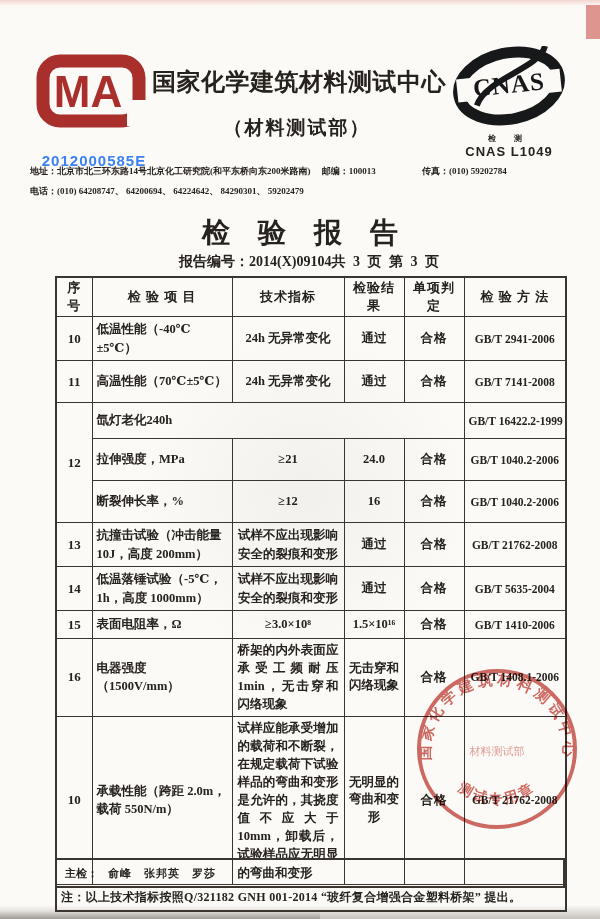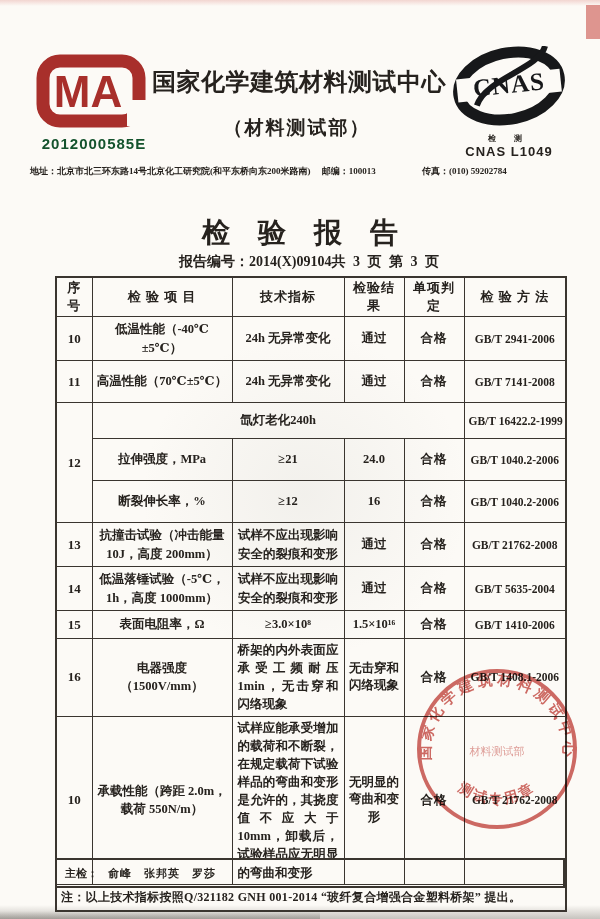--- a/index.html
+++ b/index.html
@@ -13,22 +13,22 @@
   .corner-mark{position:absolute;right:0;top:5px;width:14px;height:34px;background:#d8837c;opacity:.85;}
   .edge-bottom{position:absolute;bottom:0;left:0;width:100%;height:14px;
     background:linear-gradient(to top,rgba(110,105,98,.38),rgba(110,105,98,0));}
   .edge-bottom2{position:absolute;bottom:0;left:0;width:320px;height:8px;
     background:linear-gradient(to top,rgba(90,86,80,.35),rgba(90,86,80,0));}
   .watermark{position:absolute;left:140px;top:330px;width:330px;height:330px;border-radius:50%;
     background:radial-gradient(circle,rgba(170,170,162,.12),rgba(170,170,162,0) 70%);}
 
   
   .cma{position:absolute;left:32px;top:54px;width:124px;text-align:center;}
-  .cma-no{color:#14532d;font-weight:bold;font-size:15px;letter-spacing:1px;
-    font-family:"Liberation Sans","DejaVu Sans",sans-serif;margin-top:1px;}
+  .cma-no{color:#3b82f6;font-weight:bold;font-size:15px;letter-spacing:1px;
+    font-family:"Liberation Sans","DejaVu Sans",sans-serif;margin-top:18px;}
   .org{position:absolute;left:152px;right:158px;top:66px;text-align:center;}
   .org-title{font-size:24px;font-weight:bold;letter-spacing:.5px;white-space:nowrap;}
   .org-sub{font-size:19px;font-weight:bold;margin-top:17px;letter-spacing:2px;}
   .cnas{position:absolute;right:30px;top:46px;width:122px;text-align:center;}
   .cnas-det{font-size:8px;font-weight:bold;letter-spacing:8px;margin-top:-1px;}
   .cnas-no{font-size:13px;font-weight:bold;letter-spacing:1px;
     font-family:"Liberation Sans","DejaVu Sans",sans-serif;}
 
   
   .contact{position:absolute;left:30px;top:161px;right:26px;display:flex;justify-content:space-between;
@@ -43,21 +43,21 @@
     justify-content:center;font-size:14px;font-weight:bold;}
   .rpt-meta .pg{letter-spacing:2px;}
 
   
   .tbl{position:absolute;top:276px;left:55px;width:510px;border-collapse:collapse;
     table-layout:fixed;font-weight:bold;}
   .tbl th,.tbl td{border:1.5px solid #3a352f;padding:1px 4px;overflow:hidden;}
   .tbl{border:2.5px solid #3a352f;}
   .tbl th{font-size:13px;letter-spacing:1px;font-weight:bold;}
   .c-no{text-align:center;font-size:13px;}
-  .c-item{text-align:center;font-size:12.5px;padding-left:6px;line-height:1.45;margin-left:32px;}
+  .c-item{text-align:left;font-size:12.5px;padding-left:6px;line-height:1.45;margin-left:32px;}
   .c-spec{text-align:center;font-size:12.5px;line-height:1.45;}
   .c-spec.left{text-align:justify;padding:2px 5px;}
   .c-res{text-align:center;font-size:12.5px;line-height:1.4;}
   .c-ver{text-align:center;font-size:12.5px;letter-spacing:1px;}
   .c-mth{text-align:center;font-size:11.5px;white-space:nowrap;}
   .c-note{text-align:left;font-size:12px;padding-left:6px;letter-spacing:.3px;}
 
   
   .insp{position:absolute;left:55px;top:858px;width:510px;height:30px;border:2px solid #3a352f;
     box-sizing:border-box;font-size:11px;font-weight:bold;line-height:26px;padding-left:8px;}
@@ -105,20 +105,21 @@
       </g>
       <path d="M96,4 C88,26 34,30 22,56" fill="none" stroke="#17181a" stroke-width="6" transform="rotate(-6 56 40)"></path>
     </svg>
     <div class="cnas-det">检 测</div>
     <div class="cnas-no">CNAS  L1049</div>
   </div>
 
   <div class="contact">
     <div class="cl">
       <div>地址：北京市北三环东路14号北京化工研究院(和平东桥向东200米路南)　 邮编：100013</div>
+      <div>电话：(010) 64208747、 64200694、 64224642、 84290301、 59202479</div>
     </div>
     <div class="cr">
       <div>传真：(010) 59202784</div>
     </div>
   </div>
 
   <div class="rpt-title">检验报告</div>
 
   <div class="rpt-meta">
     <div>

